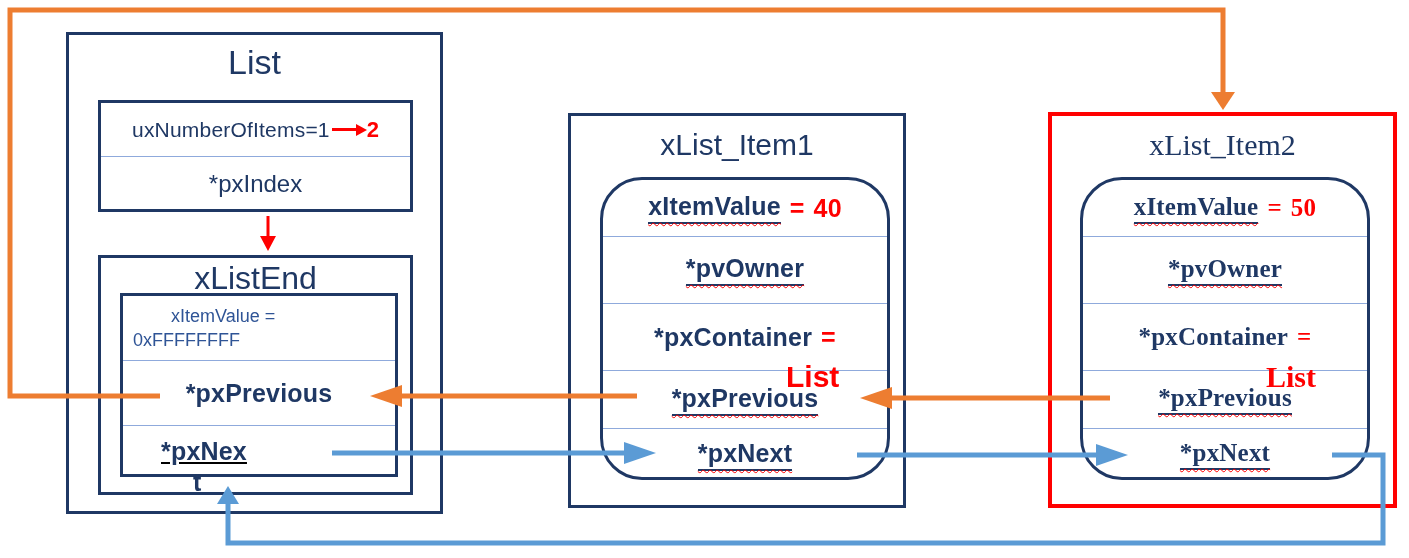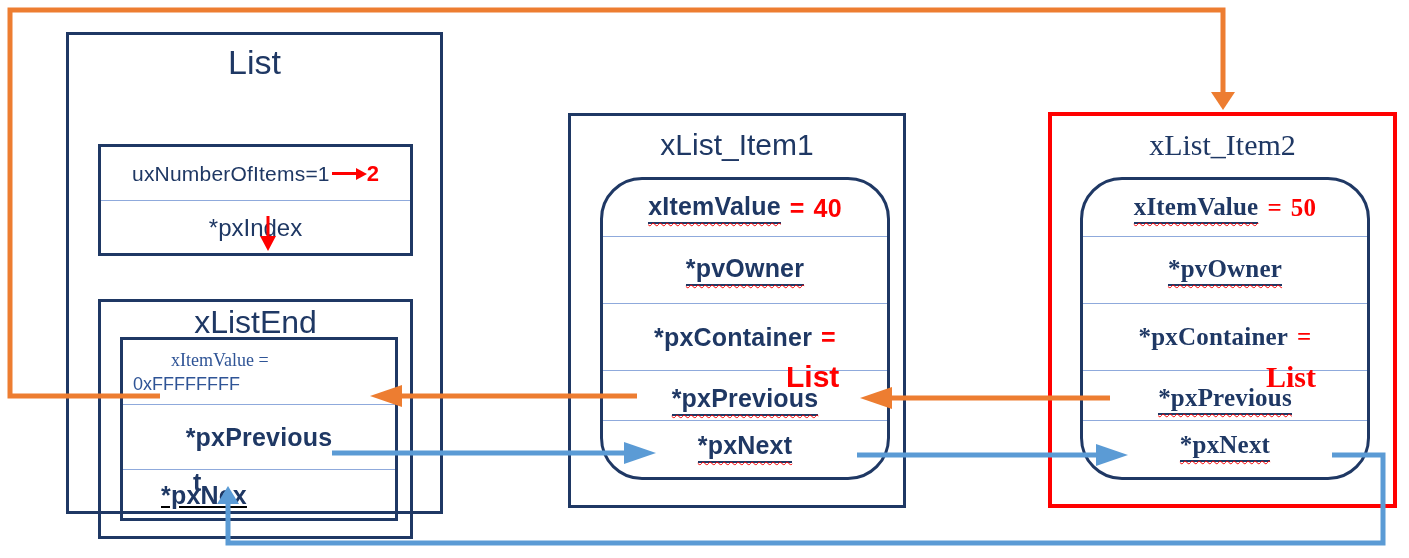--- a/index.html
+++ b/index.html
@@ -10,21 +10,21 @@
     --blue:#5B9BD5;
     --divider:#8FAADC;
     --bg:#FFFFFF;
   }
   *{margin:0;padding:0;box-sizing:border-box;}
   body{background:var(--bg);font-family:"Liberation Sans","DejaVu Sans",sans-serif;}
   .canvas{position:relative;width:1409px;height:558px;background:var(--bg);overflow:hidden;}
 
   
   .box{position:absolute;border:3px solid var(--navy);background:var(--bg);}
-  .subbox{position:absolute;border:3px solid var(--navy);margin-top:44px;}
+  .subbox{position:absolute;border:3px solid var(--navy);}
   .title{position:absolute;left:0;right:0;text-align:center;color:var(--navy);}
   .title-lg{top:8px;font-size:34px;font-weight:500;}
   .title-item{top:12px;font-size:30px;font-weight:500;}
   .title-md{top:2px;font-size:32px;font-weight:500;}
 
   
   #listBox{left:66px;top:32px;width:377px;height:482px;}
   #headerBox{left:29px;top:65px;width:315px;height:112px;}
   .hrow{position:absolute;left:0;right:0;display:flex;align-items:center;justify-content:center;}
   .hrow1{top:0;height:53px;}
@@ -36,36 +36,36 @@
   .inline-arrow::after{content:"";position:absolute;right:-11px;top:50%;transform:translateY(-50%);
     border-left:11px solid var(--red);border-top:6px solid transparent;border-bottom:6px solid transparent;}
 
   #listEndBox{left:29px;top:220px;width:315px;height:240px;}
   #recordBox{left:19px;top:35px;width:278px;height:184px;border:3px solid var(--navy);position:absolute;}
   .rrow{position:absolute;left:0;right:0;display:flex;align-items:center;justify-content:center;}
   .rrow1{top:0;height:64px;flex-direction:column;align-items:flex-start;justify-content:center;padding-left:10px;}
   .rrow2{top:64px;height:65px;border-top:1.5px solid var(--divider);}
   .rrow3{top:129px;height:52px;border-top:1.5px solid var(--divider);justify-content:flex-start;padding-left:38px;text-decoration:underline;}
   .t-small{font-size:18px;color:var(--navy-soft);line-height:1.35;}
-  .ln1{padding-left:38px;font-family:Liberation Serif, serif;}
+  .ln1{padding-left:38px;}
   .t-bold{font-size:25px;font-weight:bold;color:var(--navy);letter-spacing:.2px;text-align:right;}
   .wrap-t{position:absolute;left:193px;top:468px;font-size:25px;font-weight:bold;color:var(--navy);z-index:6;}
 
   
   #item1Box{left:568px;top:113px;width:338px;height:395px;}
   #item2Box{left:1048px;top:112px;width:349px;height:396px;border:4px solid var(--red);font-family:Liberation Serif, serif;}
   .rounded{position:absolute;border:3px solid var(--navy);border-radius:42px;background:transparent;}
   #item1Box .rounded{left:29px;top:61px;width:290px;height:303px;}
   #item2Box .rounded{left:28px;top:61px;width:290px;height:303px;}
   .irow{position:absolute;left:0;right:0;display:flex;align-items:center;justify-content:center;gap:9px;}
   .irow1{top:0;height:56px;}
   .irow2{top:56px;height:67px;border-top:1.5px solid var(--divider);}
   .irow3{top:123px;height:67px;border-top:1.5px solid var(--divider);}
   .irow4{top:190px;height:58px;border-top:1.5px solid var(--divider);}
-  .irow5{top:240px;height:52px;border-top:1.5px solid var(--divider);}
+  .irow5{top:248px;height:52px;border-top:1.5px solid var(--divider);}
   .t-red{color:var(--red);}
   .u-sq{border-bottom:2px solid var(--navy);
         text-decoration:underline wavy var(--red);
         text-decoration-thickness:1px;
         text-underline-offset:7px;
         text-decoration-skip-ink:none;
         padding-bottom:1px;}
   .container-value{position:absolute;left:183px;top:180px;font-size:30px;font-weight:bold;color:var(--red);z-index:4;}
 
   

